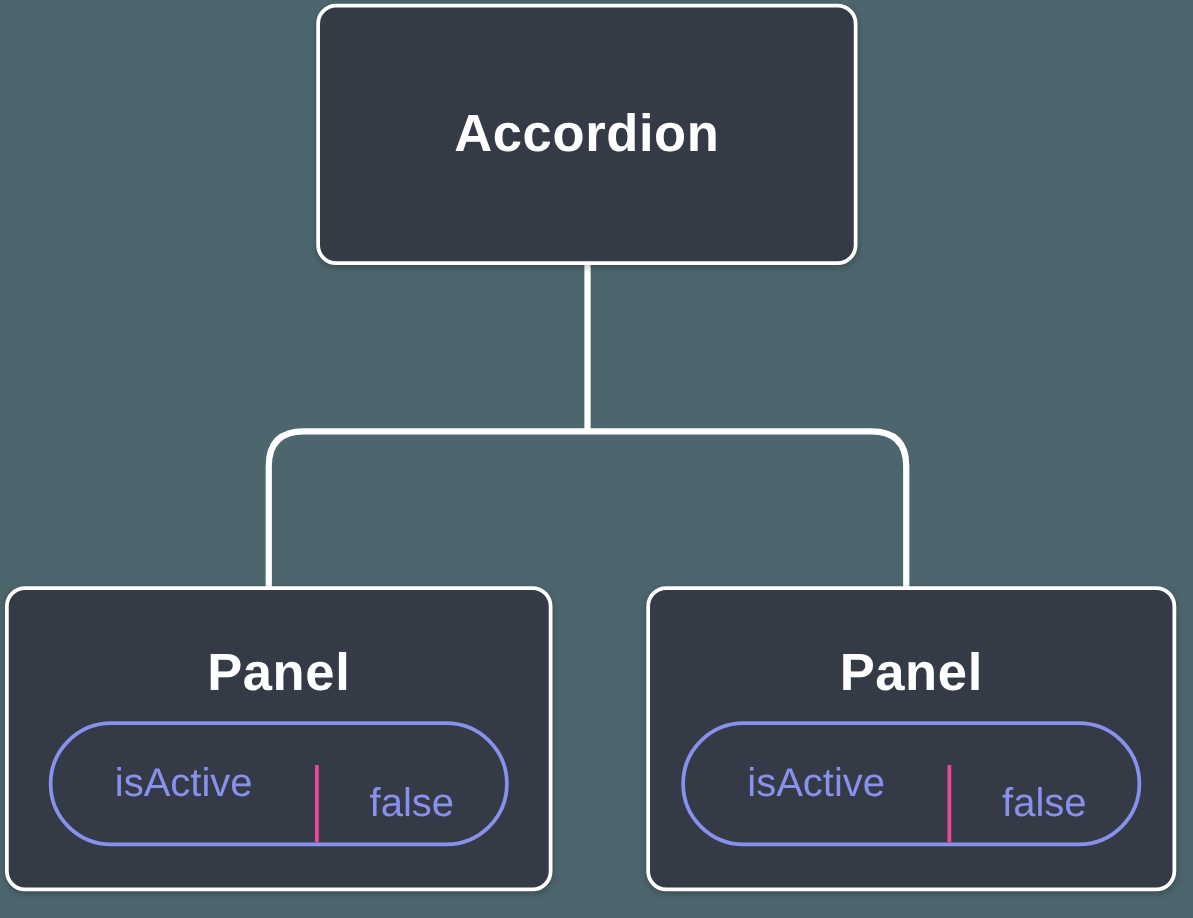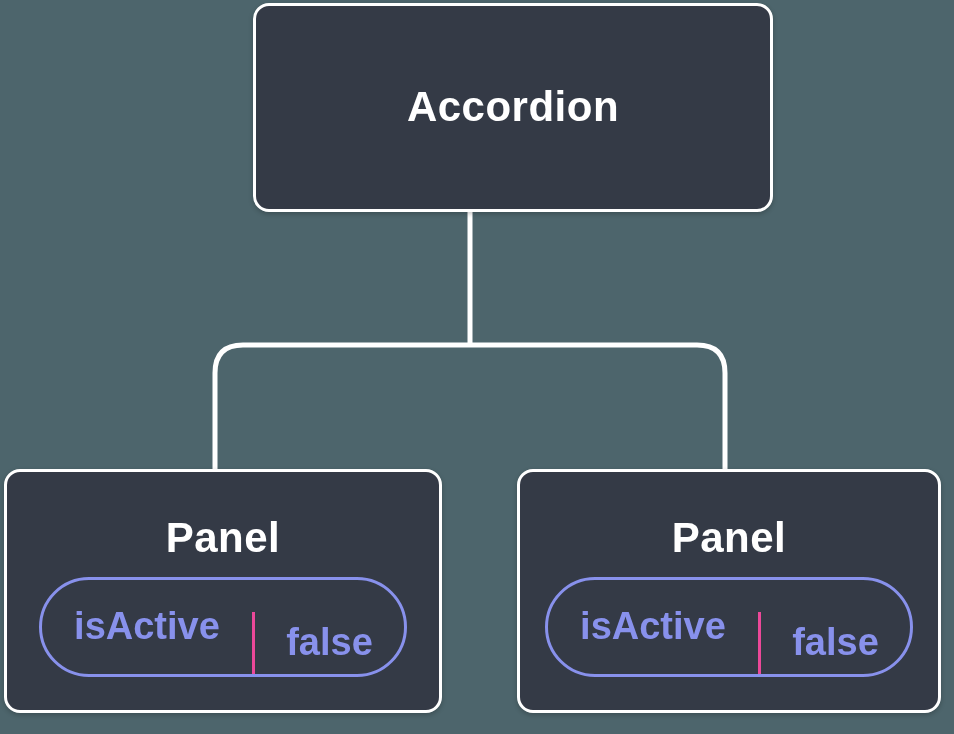--- a/index.html
+++ b/index.html
@@ -36,21 +36,21 @@
     border-radius: 16px;
     box-sizing: border-box;
     box-shadow: 0 2px 5px rgba(0, 0, 0, 0.22);
     display: flex;
     flex-direction: column;
     align-items: center;
   }
   .node-root {
     left: 253px;
     top: 3px;
-    width: 520px;
+    width: 433px;
     height: 209px;
     justify-content: center;
   }
   .node-panel {
     top: 469px;
     height: 244px;
     padding-top: 40px;
     justify-content: flex-start;
   }
   .node-panel.left  { left: 4px;   width: 438px; }
@@ -72,22 +72,22 @@
     border-radius: 60px;
     display: flex;
     align-items: stretch;
     overflow: hidden;
   }
   .state-cell {
     display: flex;
     align-items: center;
     justify-content: center;
     color: #8891ec;
-    font-size: 38px;
-    font-weight: 700;
+    font-size: 32px;
+    font-weight: 400;
     white-space: nowrap;
     text-align: right;
   }
   .state-cell.key {
     flex: 0 0 58%;
   }
   .state-cell.value {
     flex: 1 1 auto;
     border-left: 3px solid #ec4899;
     margin-top: 32px;

